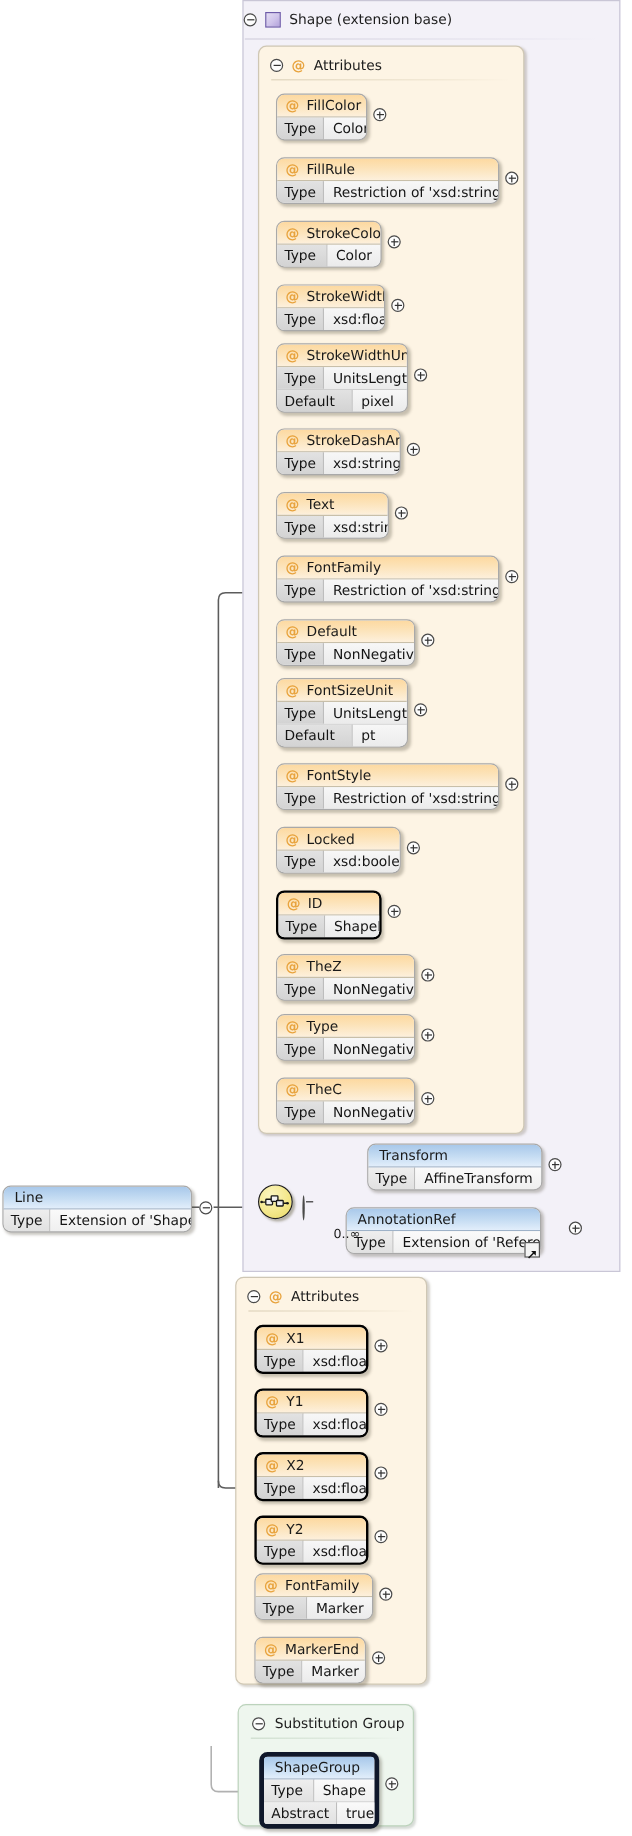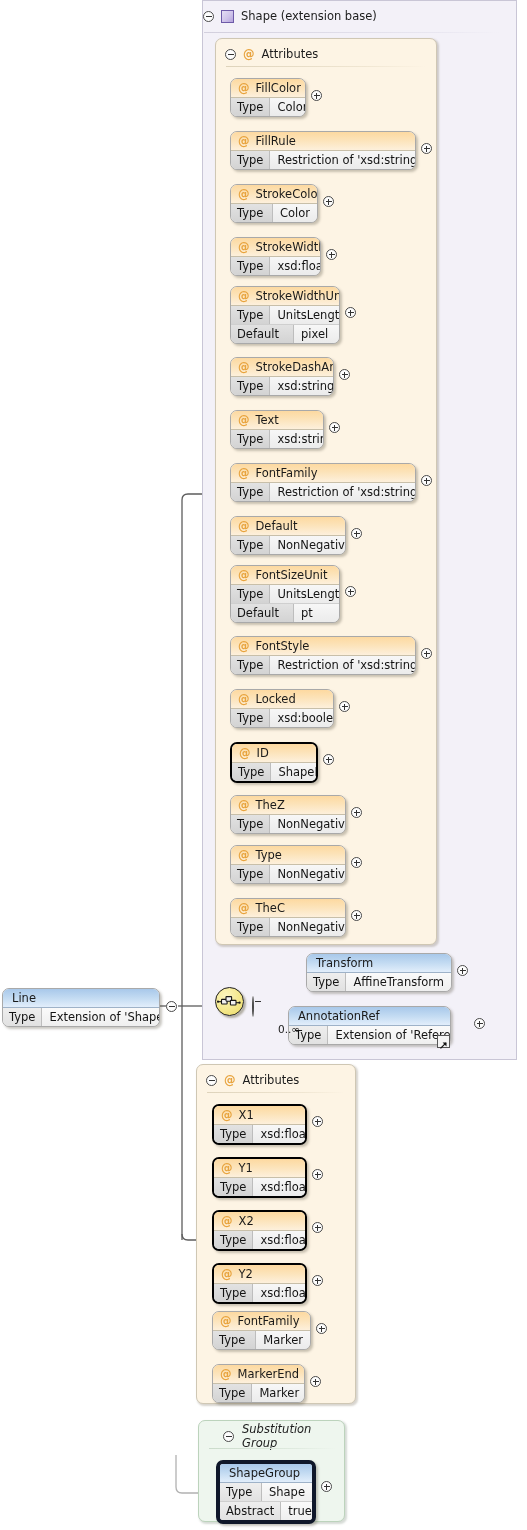--- a/index.html
+++ b/index.html
@@ -98,22 +98,22 @@
 
   
   .nbox.sg{border:4px solid #0f172a;}
 
   
   #subst-panel{
     background:#eef6ee;border:1px solid #bcd3bc;border-radius:7px;
     box-sizing:border-box;box-shadow:1.5px 1.5px 2px rgba(90,110,90,.25);
   }
   #subst-head{
-    position:absolute;left:24px;top:6px;height:18px;
-    display:flex;align-items:center;gap:8px;font-size:11.5px;color:#1c1c1c;font-style:italic;
+    position:absolute;left:11px;top:6px;height:18px;
+    display:flex;align-items:center;gap:8px;font-size:11.5px;color:#1c1c1c;
   }
   #subst-rule{position:absolute;left:10px;top:27px;height:1px;
     background:linear-gradient(to right,#cbdbcb,#e0ebe0 70%,#eef6ee);}
 
   
   #seq-icon{
     position:absolute;left:215px;top:987px;width:31px;height:31px;
   }
   #seq-icon .disc{
     position:absolute;left:0;top:0;width:29px;height:29px;border-radius:50%;

